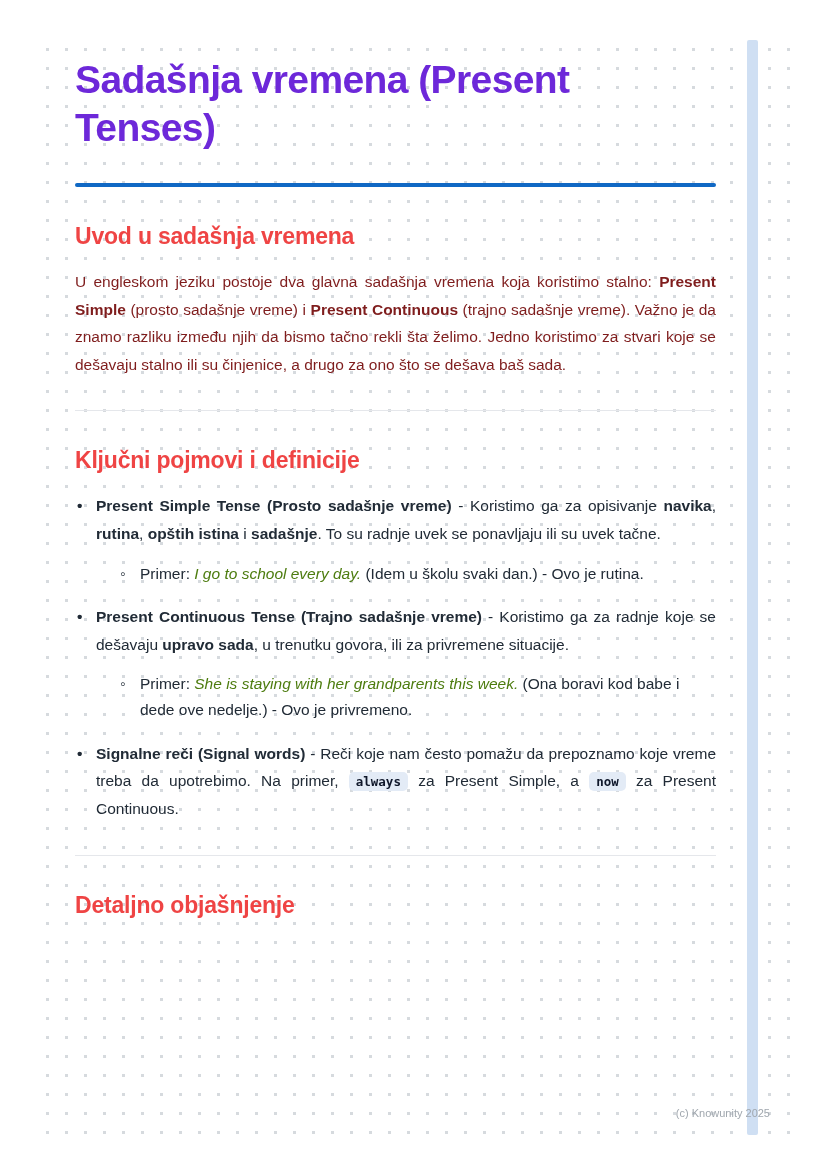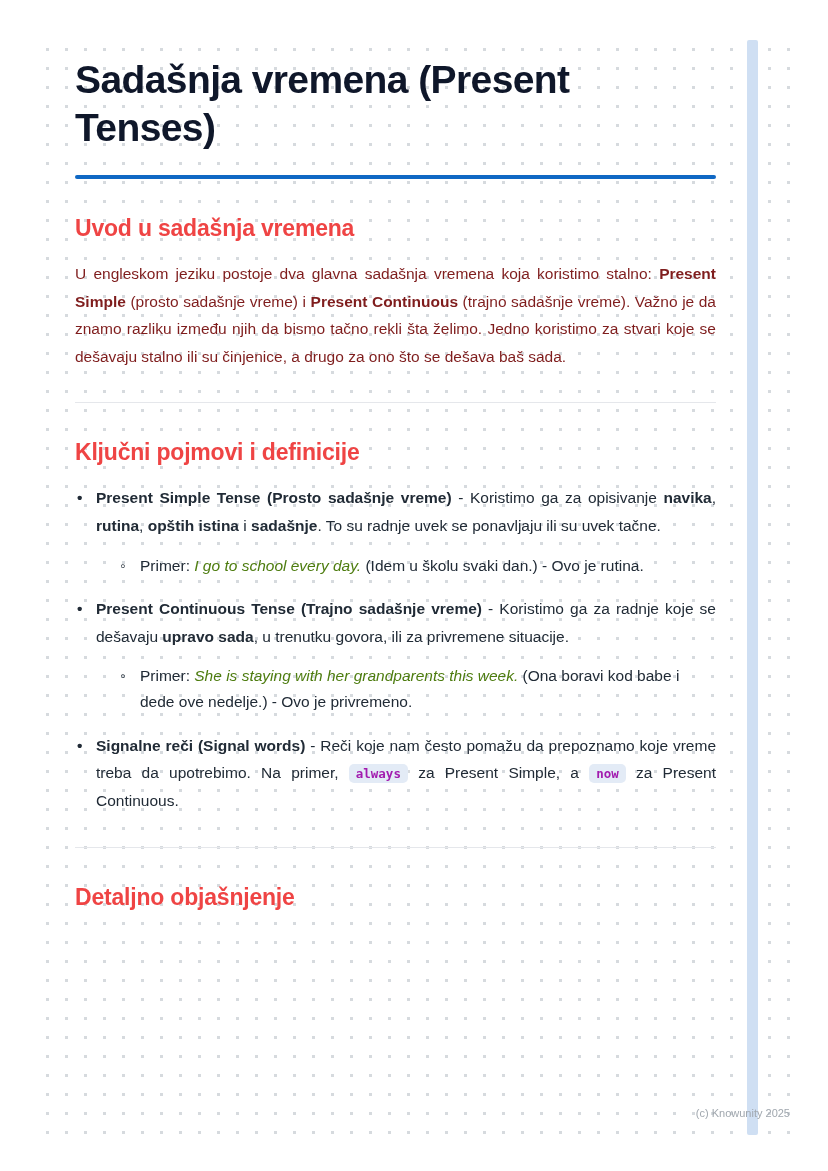--- a/index.html
+++ b/index.html
@@ -31,26 +31,26 @@
     border-radius: 2px;
   }
 
   .content {
     position: absolute;
     left: 75px; top: 56px;
     width: 641px;
   }
 
   h1.doc-title {
-    margin: 0 0 24px 0;
+    margin: 0 0 32px 0;
     font-size: 39px;
     line-height: 1.22;
     font-weight: 800;
     letter-spacing: -0.6px;
-    color: #0f172a;
+    color: #6d28d9;
   }
 
   .title-rule {
     height: 4px;
     background: #1068C4;
     border: 0;
     border-radius: 2px;
     margin: 0 0 36px 0;
   }
 
@@ -112,30 +112,30 @@
     top: 0;
     color: #212b36;
   }
 
   .b { font-weight: 700; }
   .i { font-style: italic; color: #4d7c0f; }
   .code {
     font-family: "DejaVu Sans Mono", monospace;
     font-size: 12.5px;
     font-weight: 700;
-    color: #a21caf;
+    color: #0f172a;
     background: #e3ebf6;
     padding: 2px 7px;
     border-radius: 5px;
     white-space: nowrap;
   }
 
   .footer-credit {
     position: absolute;
-    right: 38px;
+    right: 58px;
     bottom: 52px;
     font-size: 11px;
     color: #a0a7ae;
     padding-left: 28px;
   }
 </style>
 </head>
 <body>
 
 <div class="page">

